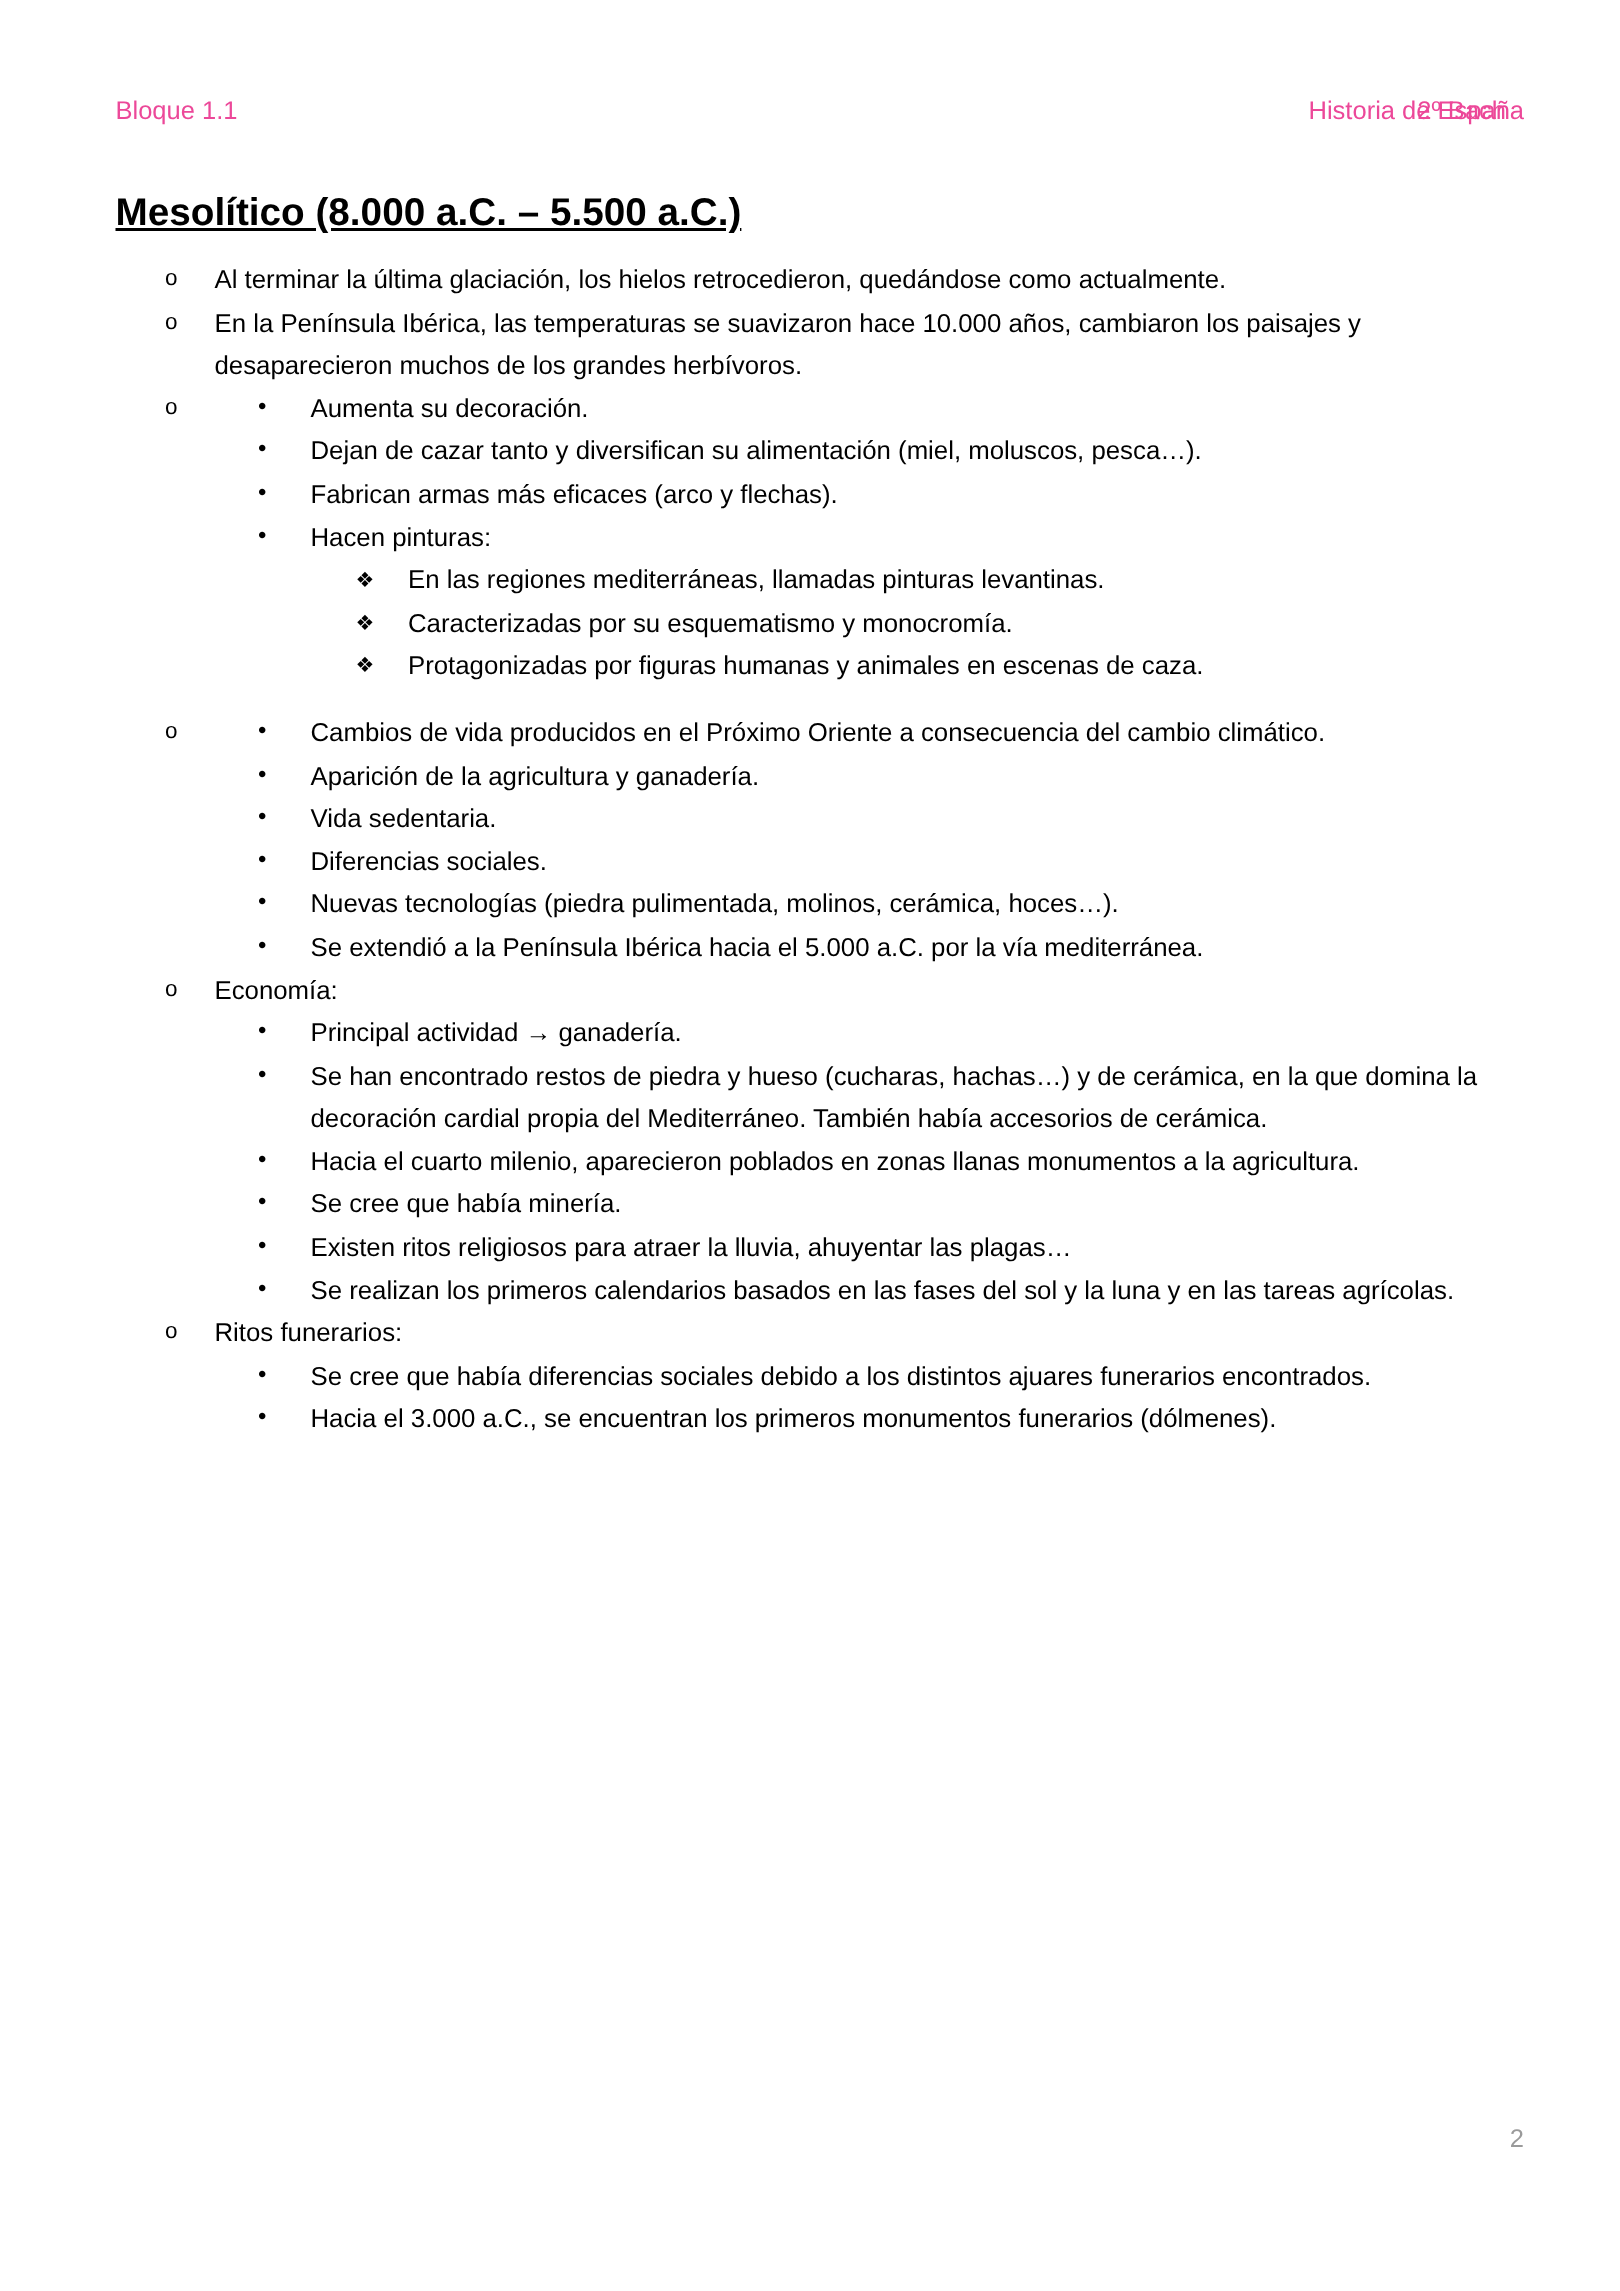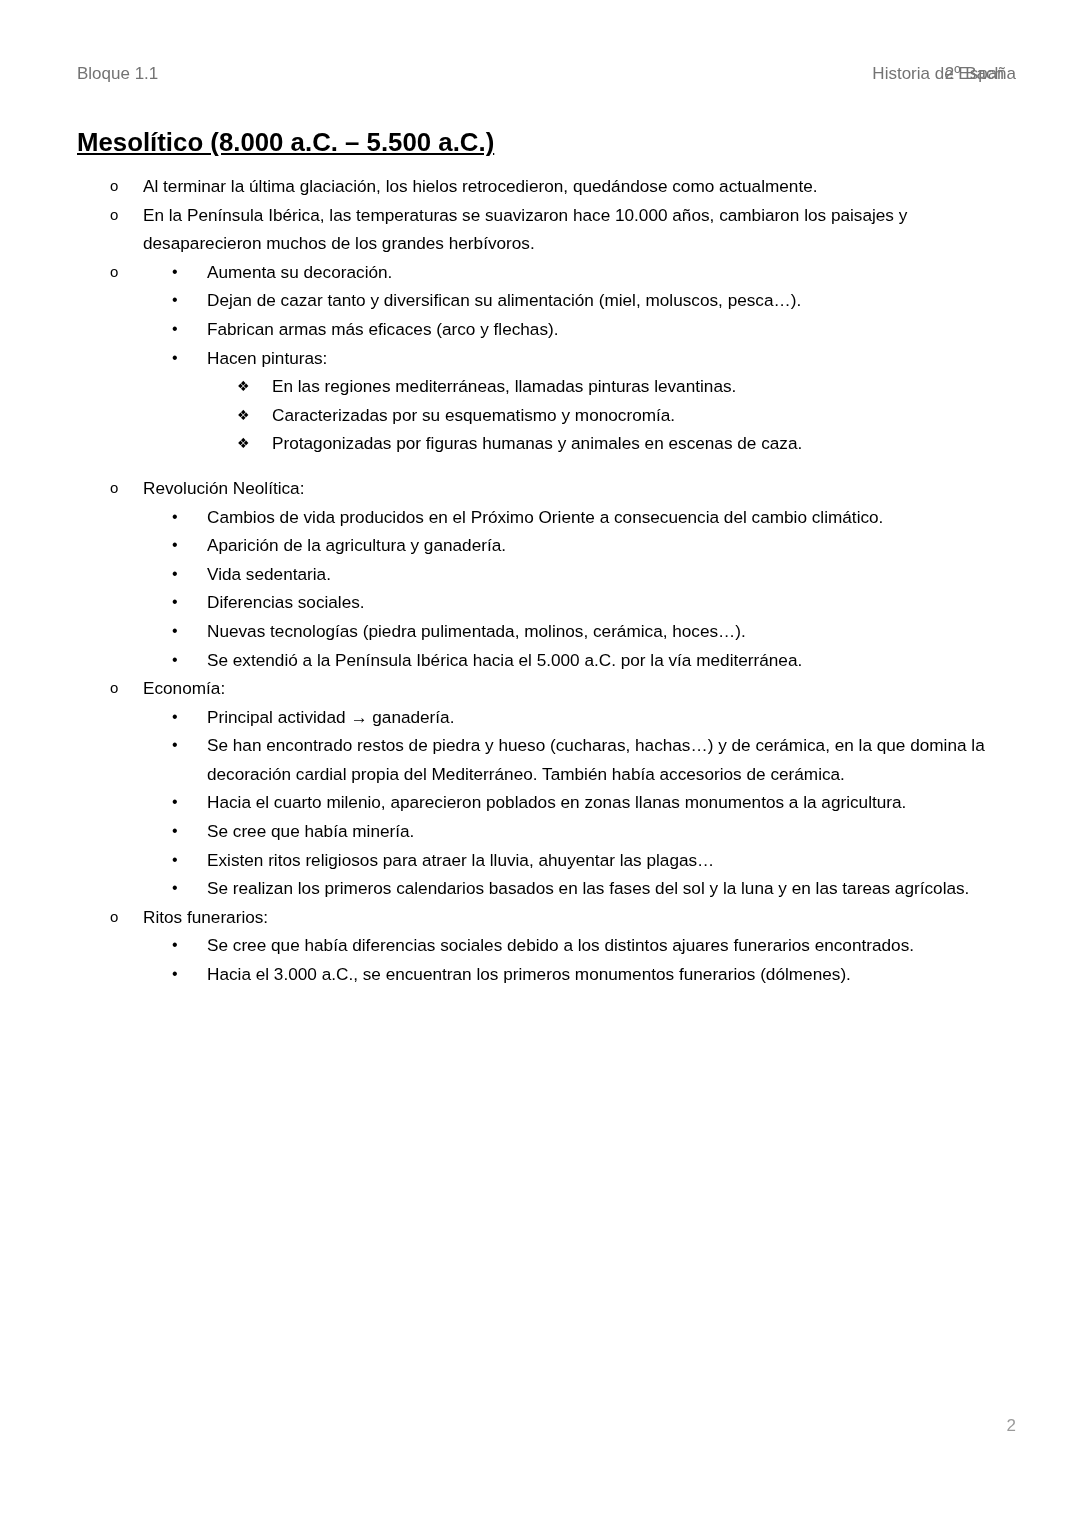--- a/index.html
+++ b/index.html
@@ -15,21 +15,21 @@
       font-family: "Liberation Sans", "DejaVu Sans", sans-serif;
       color: #000000;
     }
     .header {
       position: absolute;
       top: 64px;
       left: 77px;
       right: 64px;
       height: 26px;
       font-size: 17px;
-      color: #737373;
+      color: #ec4899;
     }
     .header .left { position: absolute; left: 0; top: 0; }
     .header .center { position: absolute; left: 0; right: 0; top: 0; text-align: right; padding-left: 6px; }
     .header .right { position: absolute; right: 12px; top: 0; }
 
     .page-number {
       position: absolute;
       top: 1416px;
       right: 64px;
       font-size: 17px;
@@ -133,21 +133,20 @@
             </li>
           </ul>
         </li>
       </ul>
     </li>
   </ul>
 
   <ul class="lvl1">
     <li>
       <span class="marker">o</span>
-      <span class="text">Revolución Neolítica:</span>
       <ul class="lvl2">
         <li>
           <span class="marker">•</span>
           <span class="text">Cambios de vida producidos en el Próximo Oriente a consecuencia del cambio climático.</span>
         </li>
         <li>
           <span class="marker">•</span>
           <span class="text">Aparición de la agricultura y ganadería.</span>
         </li>
         <li>

